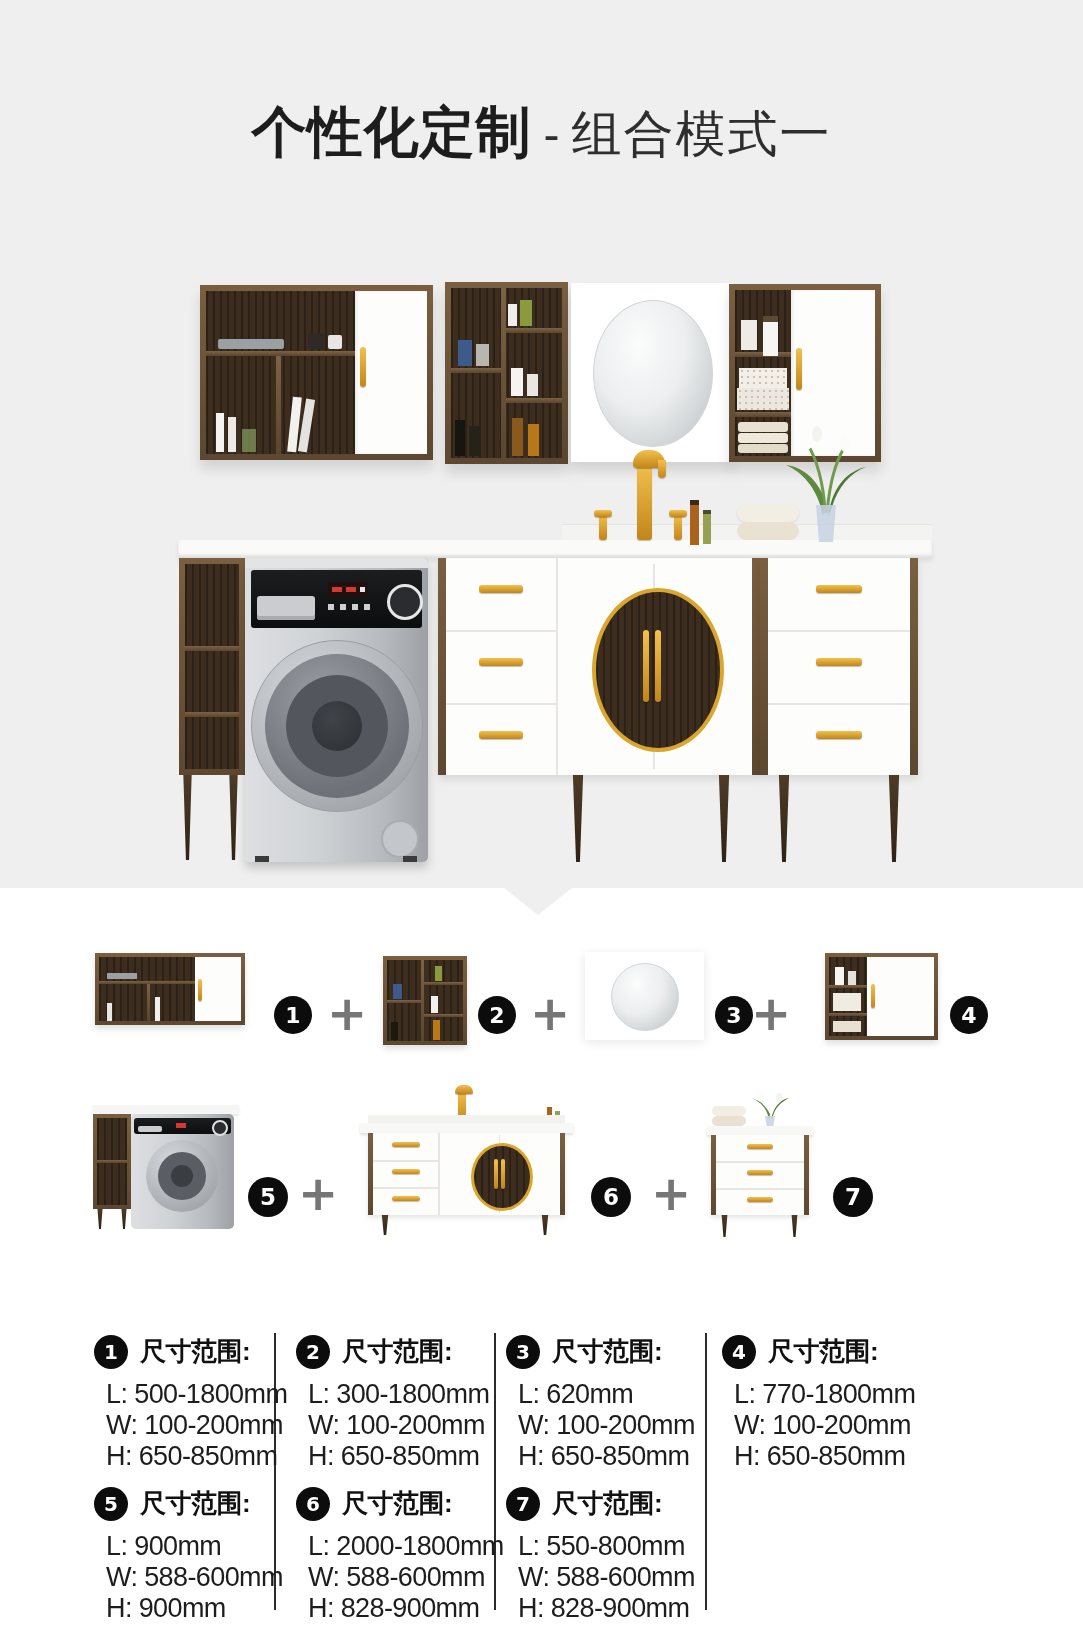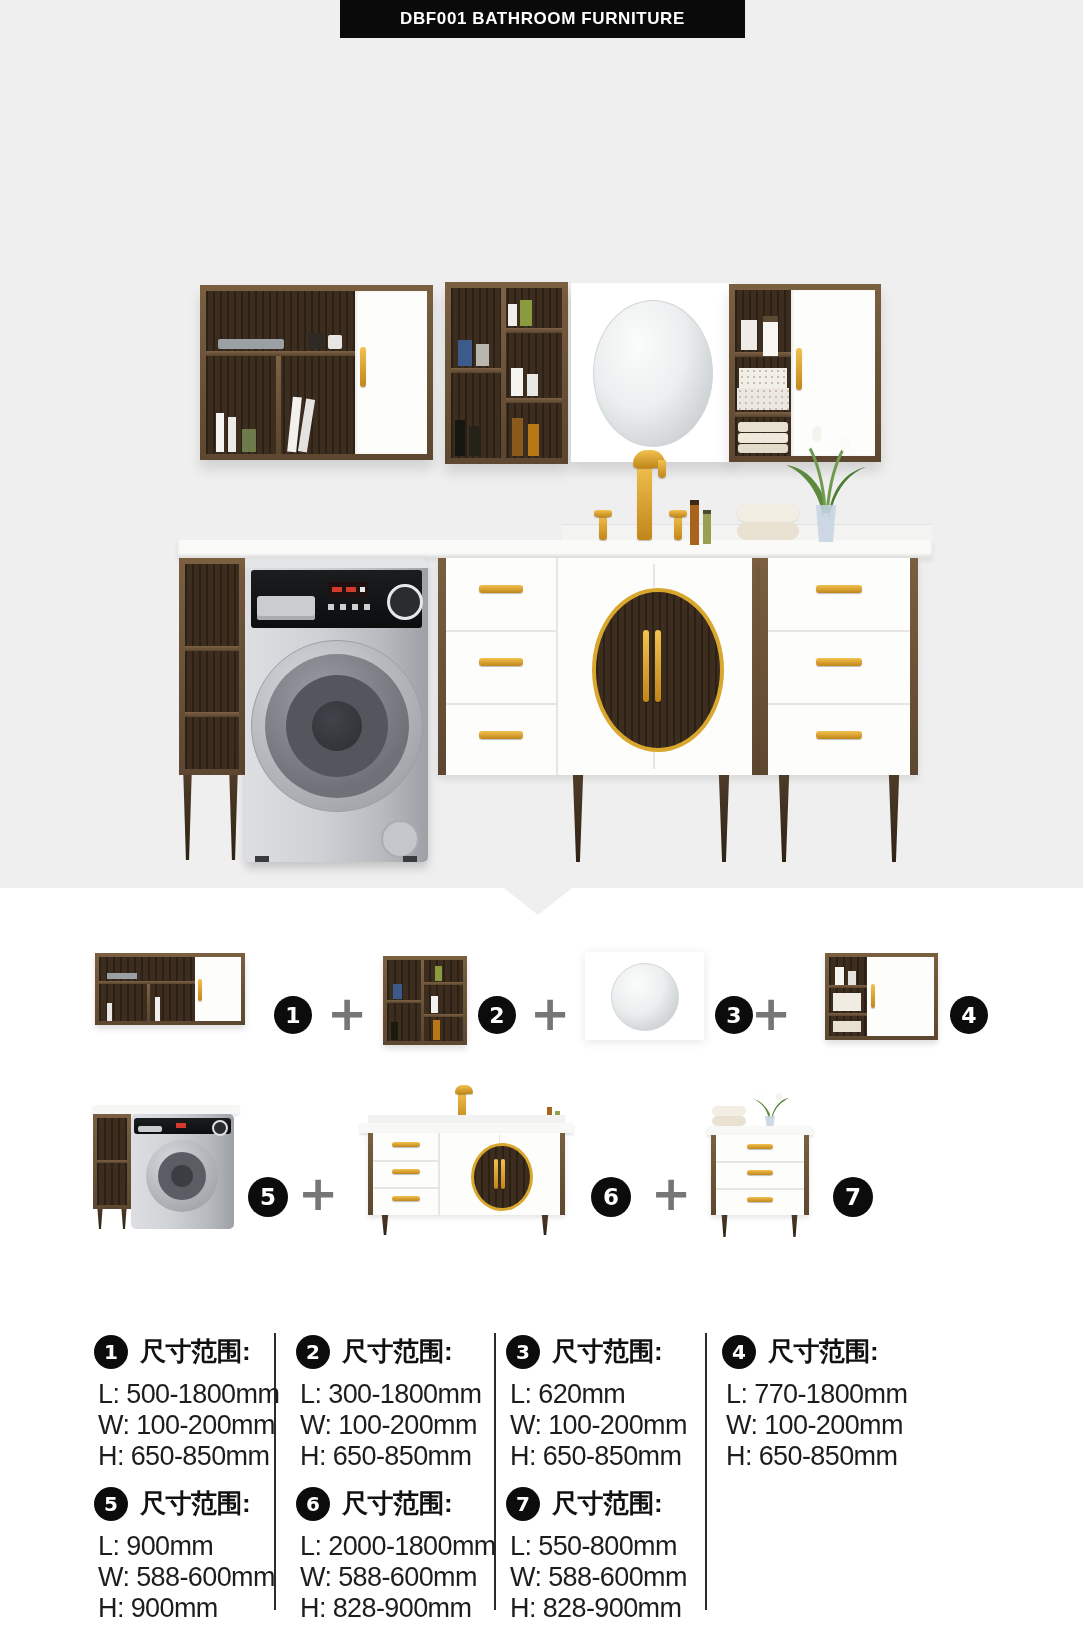--- a/index.html
+++ b/index.html
@@ -35,35 +35,35 @@
   
   .badge{background:#0c0c0c;color:#fff;border-radius:50%;display:flex;align-items:center;justify-content:center;
          font-weight:700;font-family:"DejaVu Sans",sans-serif;}
   .plus{color:#767676;font-weight:700;font-family:"DejaVu Sans",sans-serif;font-size:48px;
         display:flex;align-items:center;justify-content:center;}
   
   .spec-cell{position:absolute;width:180px;}
   .spec-head{display:flex;align-items:center;gap:12px;}
   .spec-head .badge{width:34px;height:34px;font-size:20px;flex:0 0 34px;}
   .spec-label{font-size:26px;font-weight:700;color:#111;letter-spacing:-0.5px;white-space:nowrap;}
-  .spec-lines{margin-top:10px;margin-left:4px;}
+  .spec-lines{margin-top:10px;margin-left:12px;}
   .spec-lines div{font-size:27px;line-height:31px;color:#1d1d1d;letter-spacing:-0.6px;white-space:nowrap;}
 </style>
 </head>
 <body>
 
 <div class="page">
 
   <div class="hero-bg"></div>
   <div class="gray-tri"></div>
 
-  <div class="banner">
-    <span>DBF001 BATHROOM FURNITURE</span>
-  </div>
-
+
+  <div class="title">
+    <span class="t-bold">个性化定制</span><span class="t-sep">-</span><span class="t-light">组合模式一</span>
+  </div>
 
   <div class="abs" style="left:0;top:0;width:1083px;height:888px;">
 
     <div class="abs wood-frame unitshadow" style="left:200px;top:285px;width:233px;height:175px;">
       <div class="abs wood-dark" style="left:6px;top:6px;width:149px;height:163px;"></div>
       <div class="abs shelf" style="left:6px;top:66px;width:149px;height:5px;"></div>
       <div class="abs shelf" style="left:76px;top:71px;width:5px;height:98px;"></div>
       <div class="abs" style="left:18px;top:54px;width:66px;height:10px;background:#9aa0a3;border-radius:2px;"></div>
       <div class="abs" style="left:108px;top:48px;width:16px;height:16px;background:#2f2a25;border-radius:2px;"></div>
       <div class="abs" style="left:128px;top:50px;width:14px;height:14px;background:#e8e6e2;border-radius:2px;"></div>

